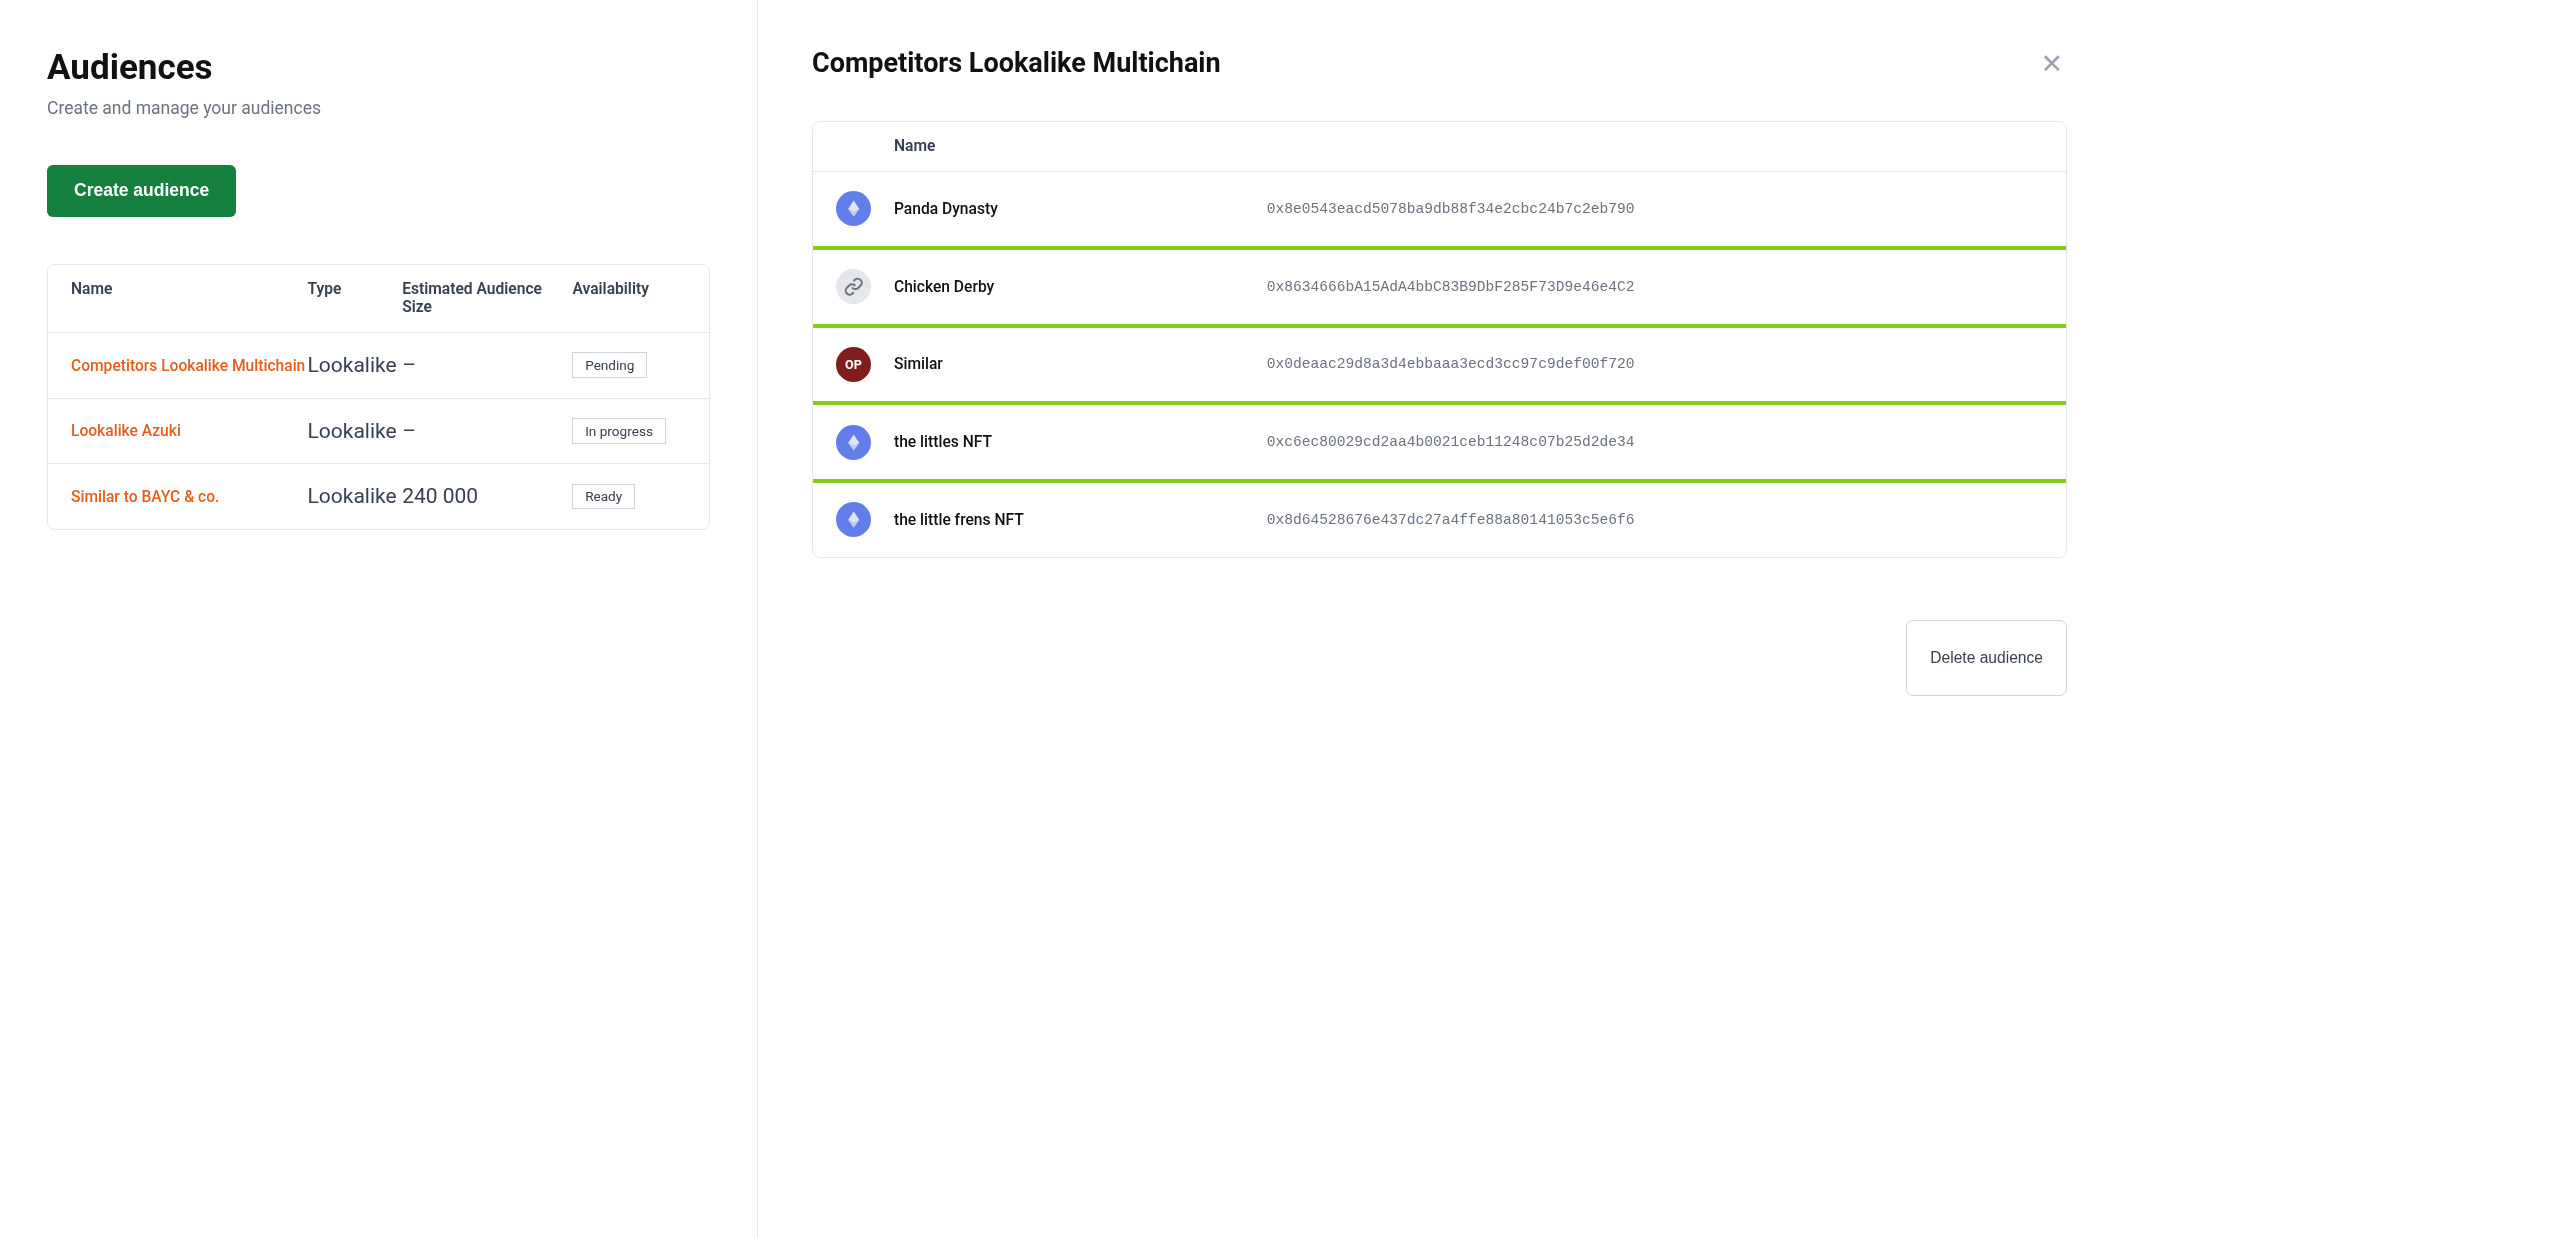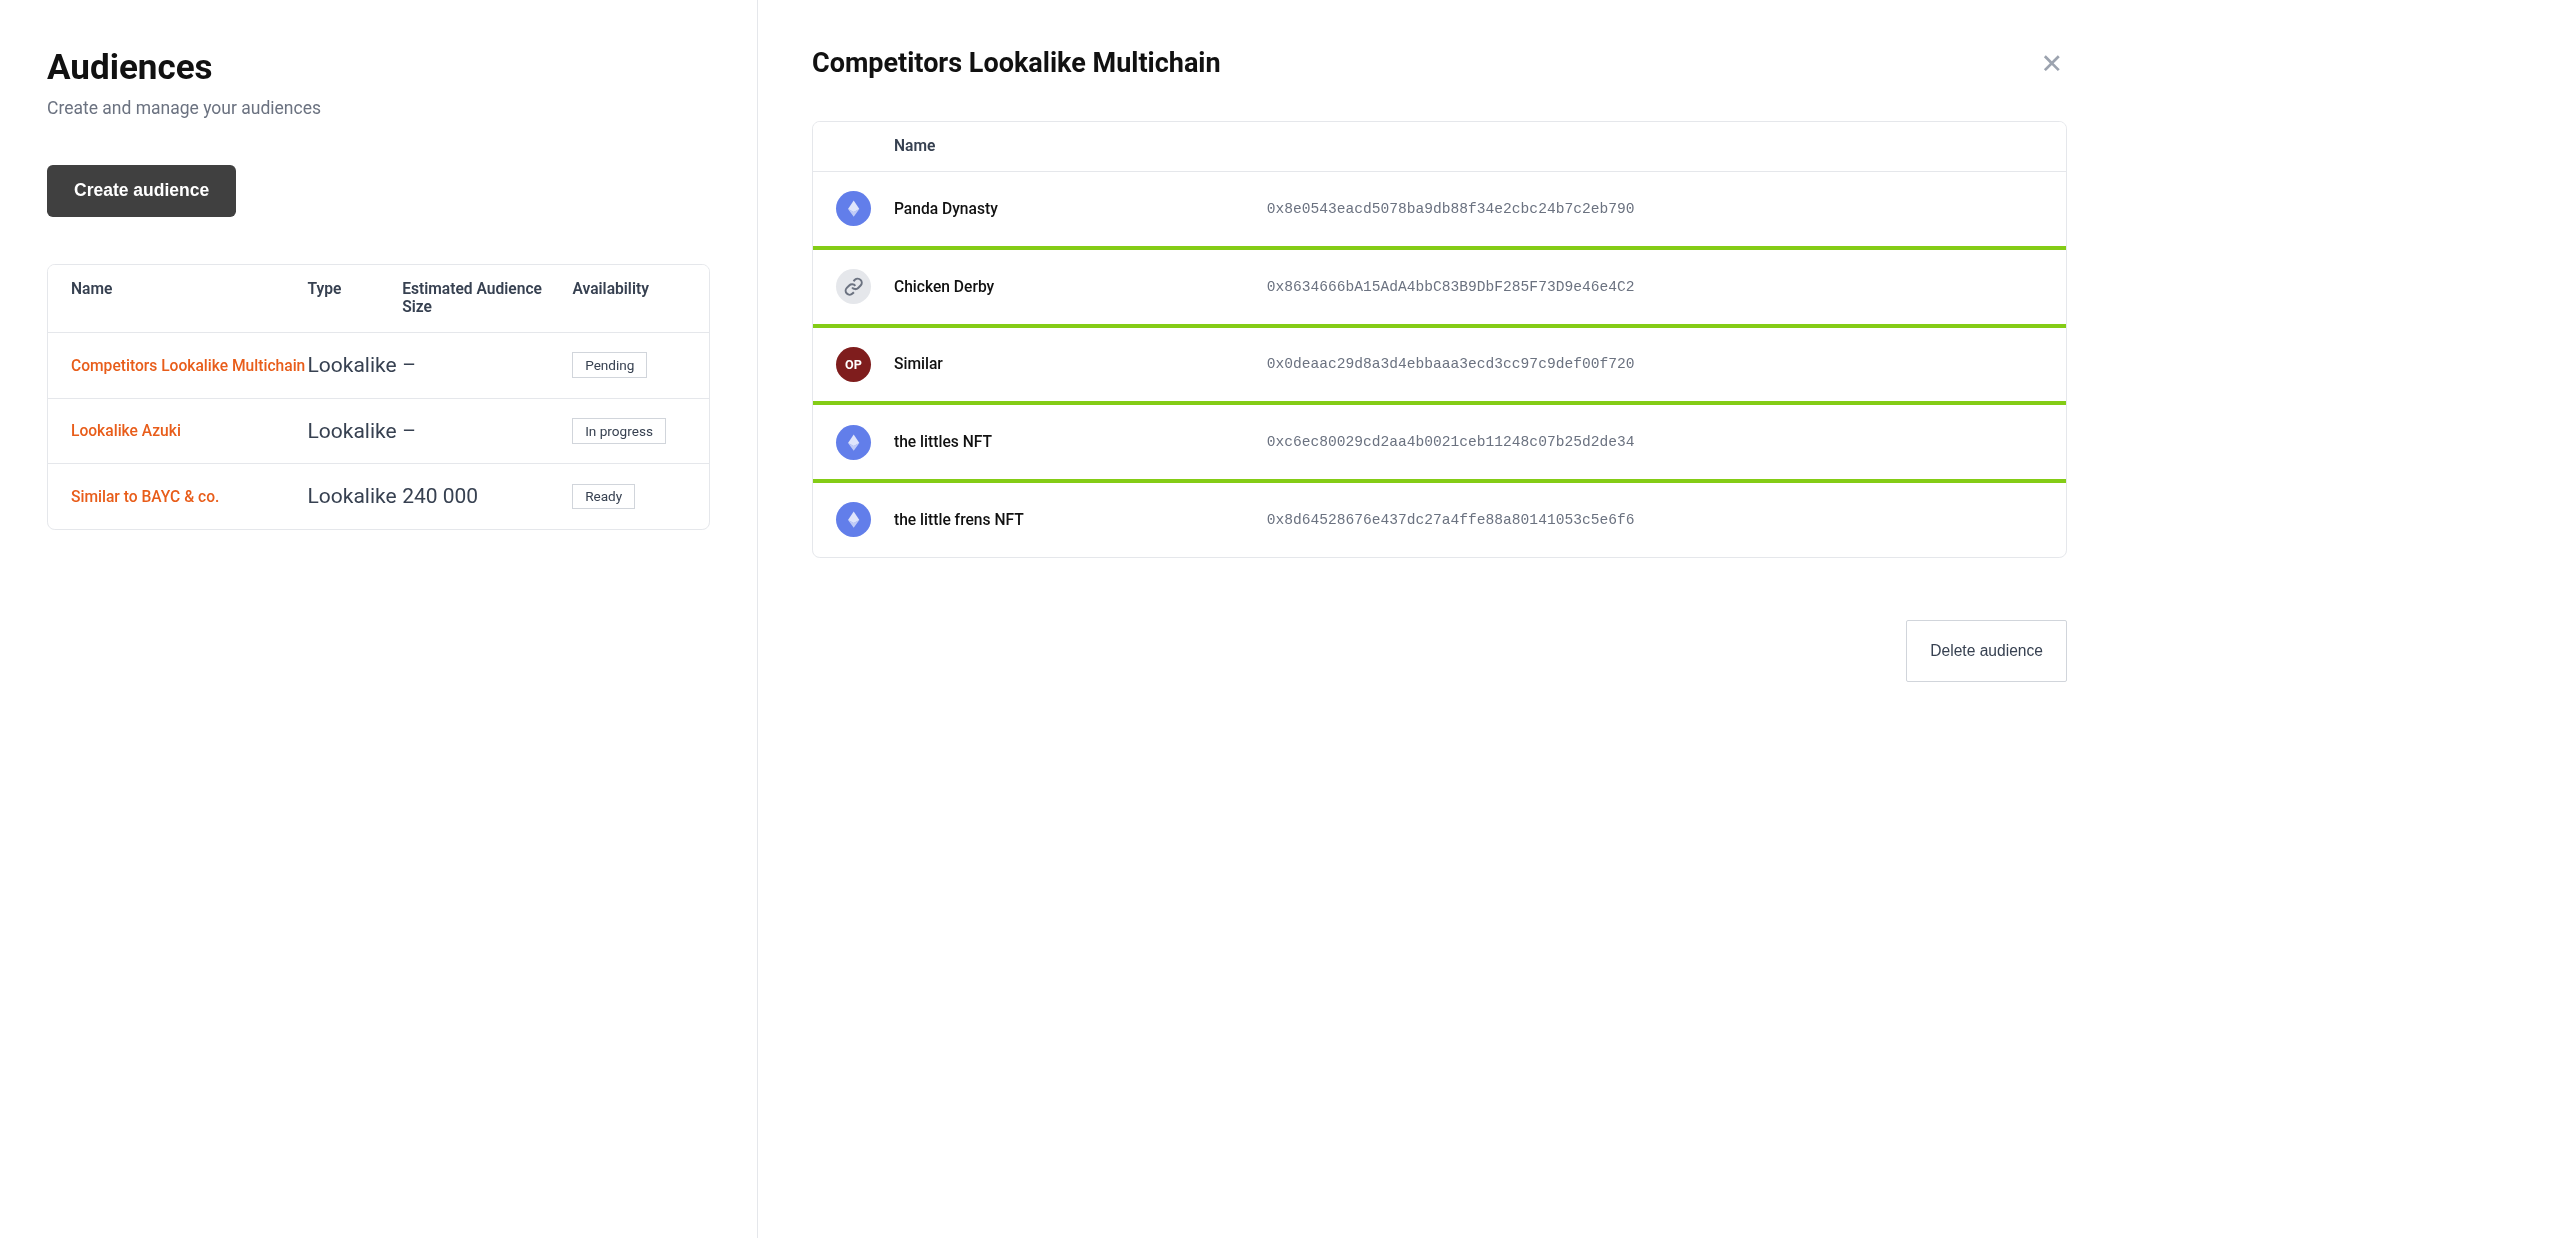--- a/index.html
+++ b/index.html
@@ -31,21 +31,21 @@
       margin-bottom: 9.7px;
     }
 
     .page-subtitle {
       font-size: 17.5px;
       color: #6b7280;
       margin-bottom: 47px;
     }
 
     .create-btn {
-      background: #404040;
+      background: #15803d;
       color: #fff;
       border: none;
       border-radius: 5.8px;
       padding: 15.6px 27px;
       font-size: 17.5px;
       font-weight: 600;
       cursor: pointer;
       margin-bottom: 47px;
     }
 
@@ -207,22 +207,22 @@
 
     .detail-footer {
       display: flex;
       justify-content: flex-end;
       padding-top: 15.6px;
     }
 
     .delete-btn {
       background: #fff;
       border: 1px solid #d1d5db;
-      border-radius: 2px;
-      padding: 21px 23px;
+      border-radius: 7px;
+      padding: 28px 23px;
       font-size: 15.6px;
       font-weight: 500;
       color: #374151;
       cursor: pointer;
     }
 
     
     .eth-svg {
       width: 19.4px;
       height: 19.4px;

